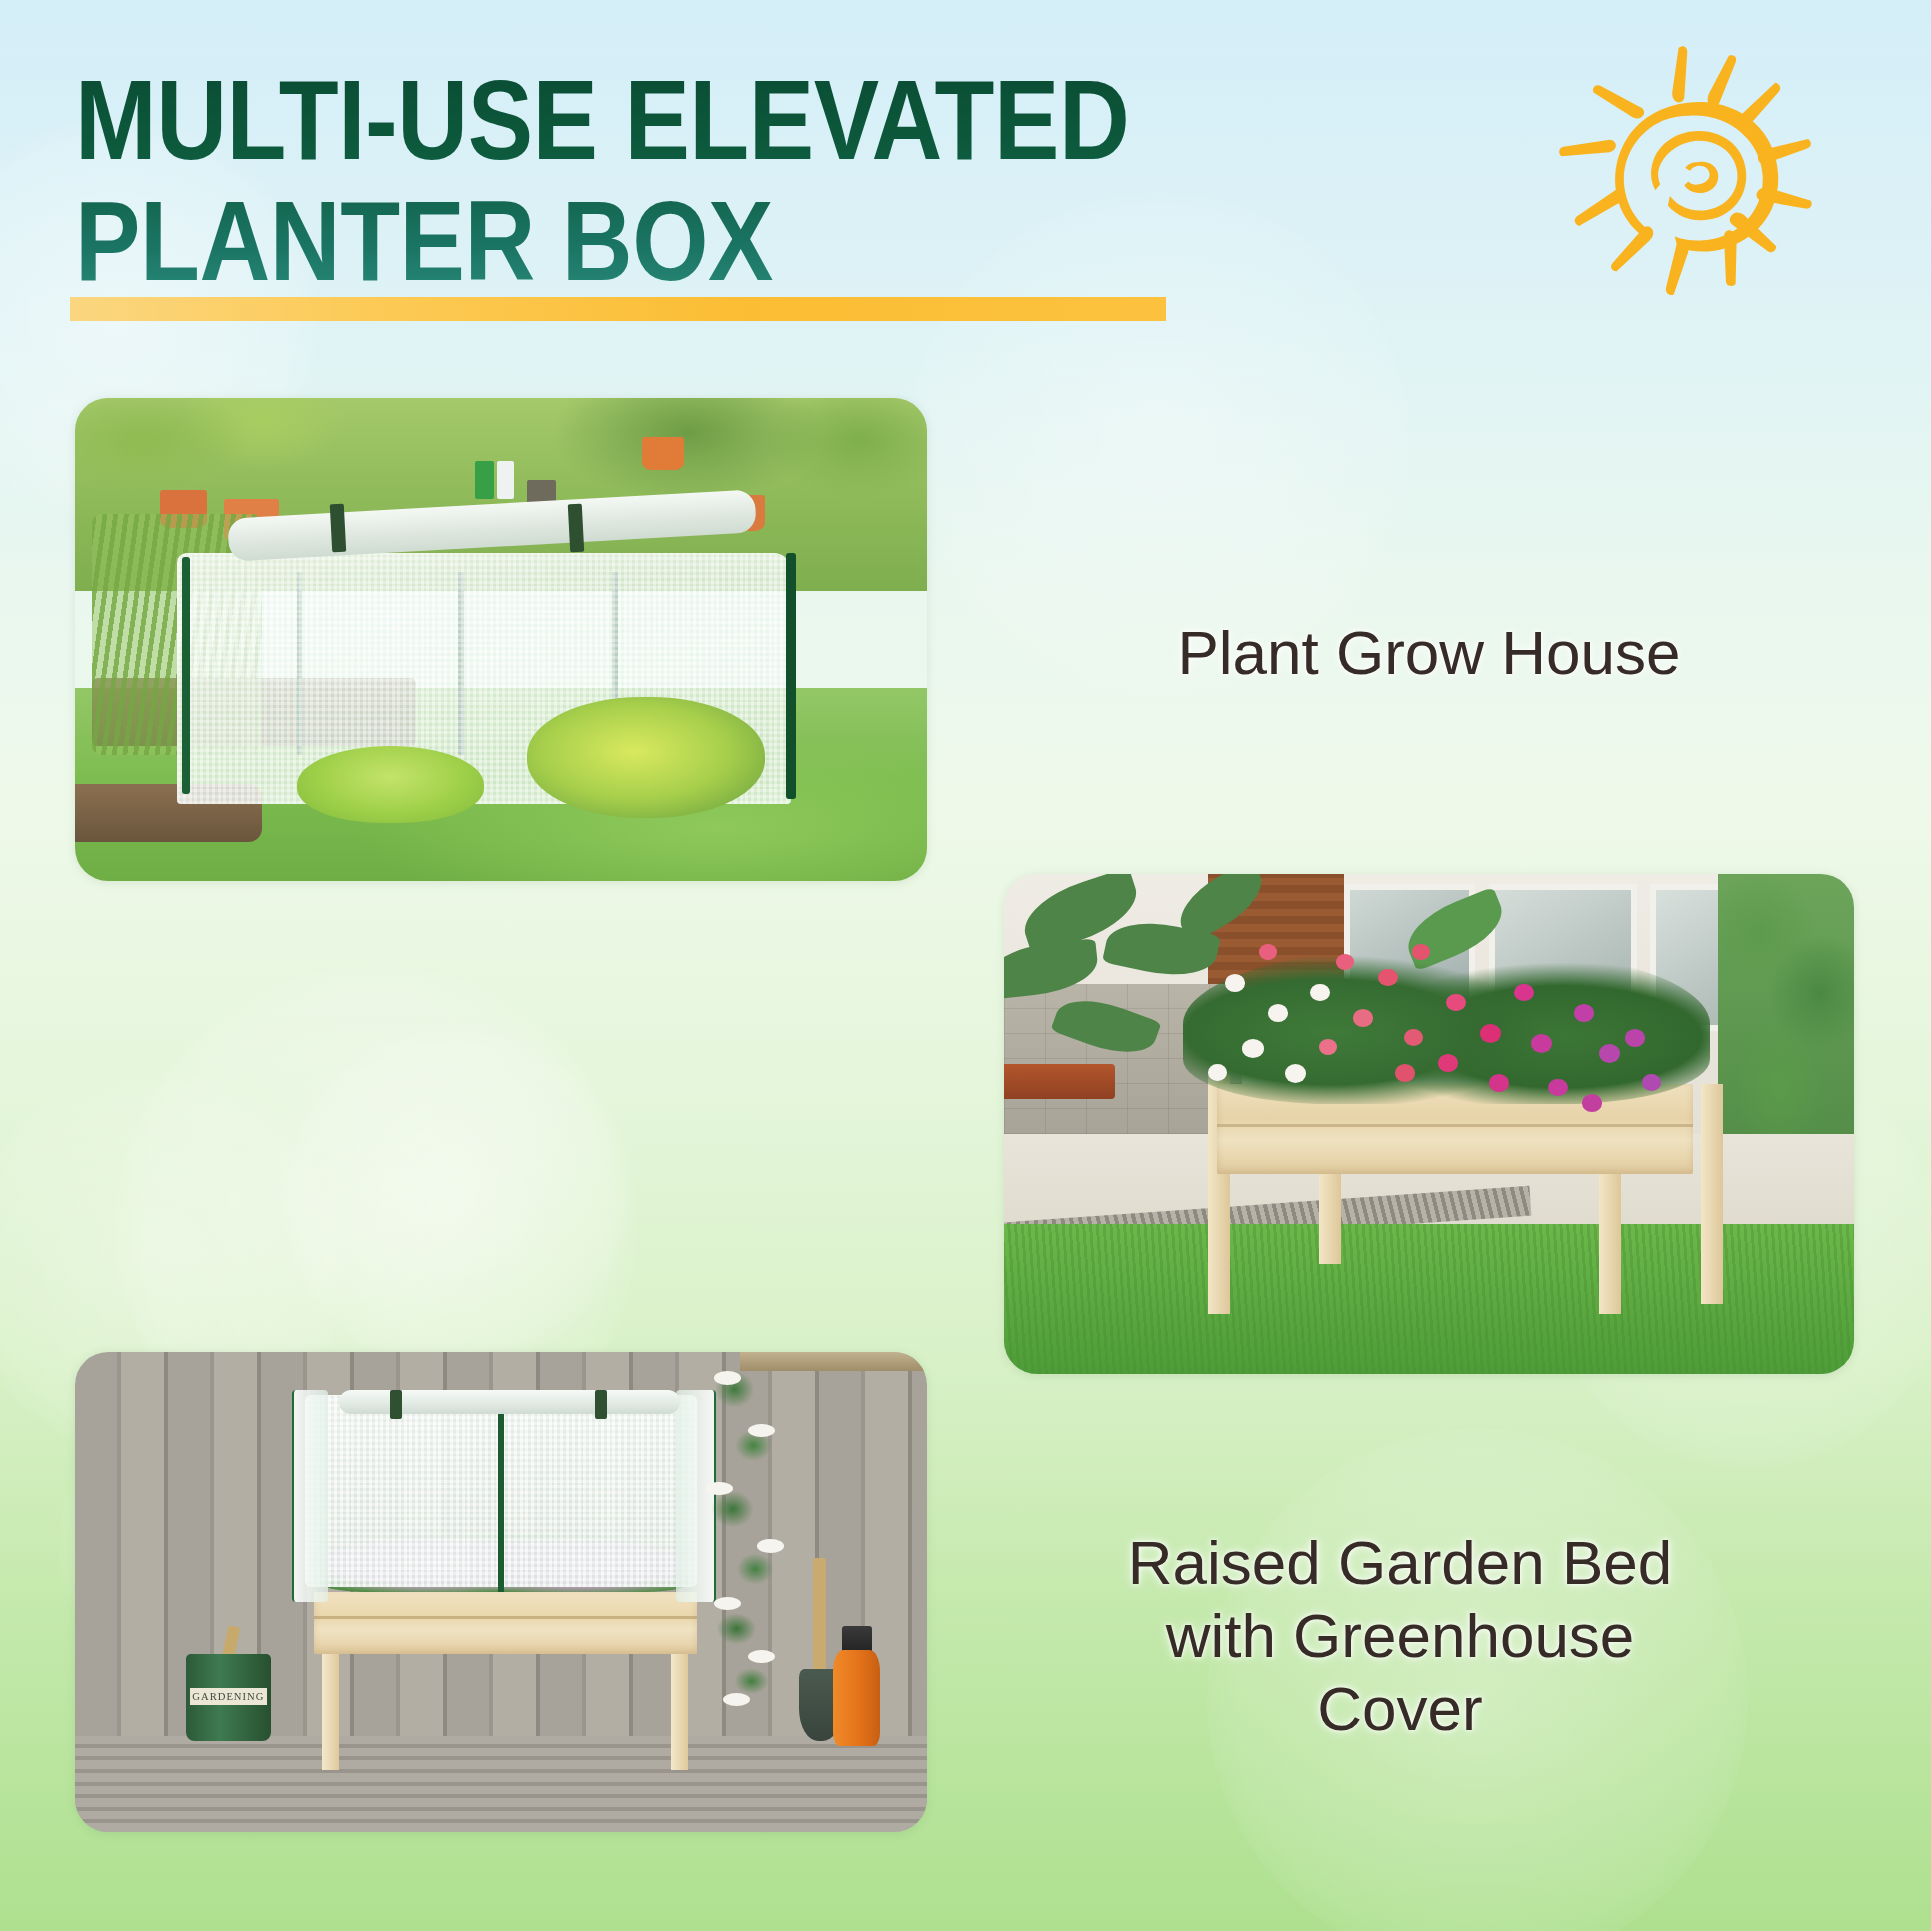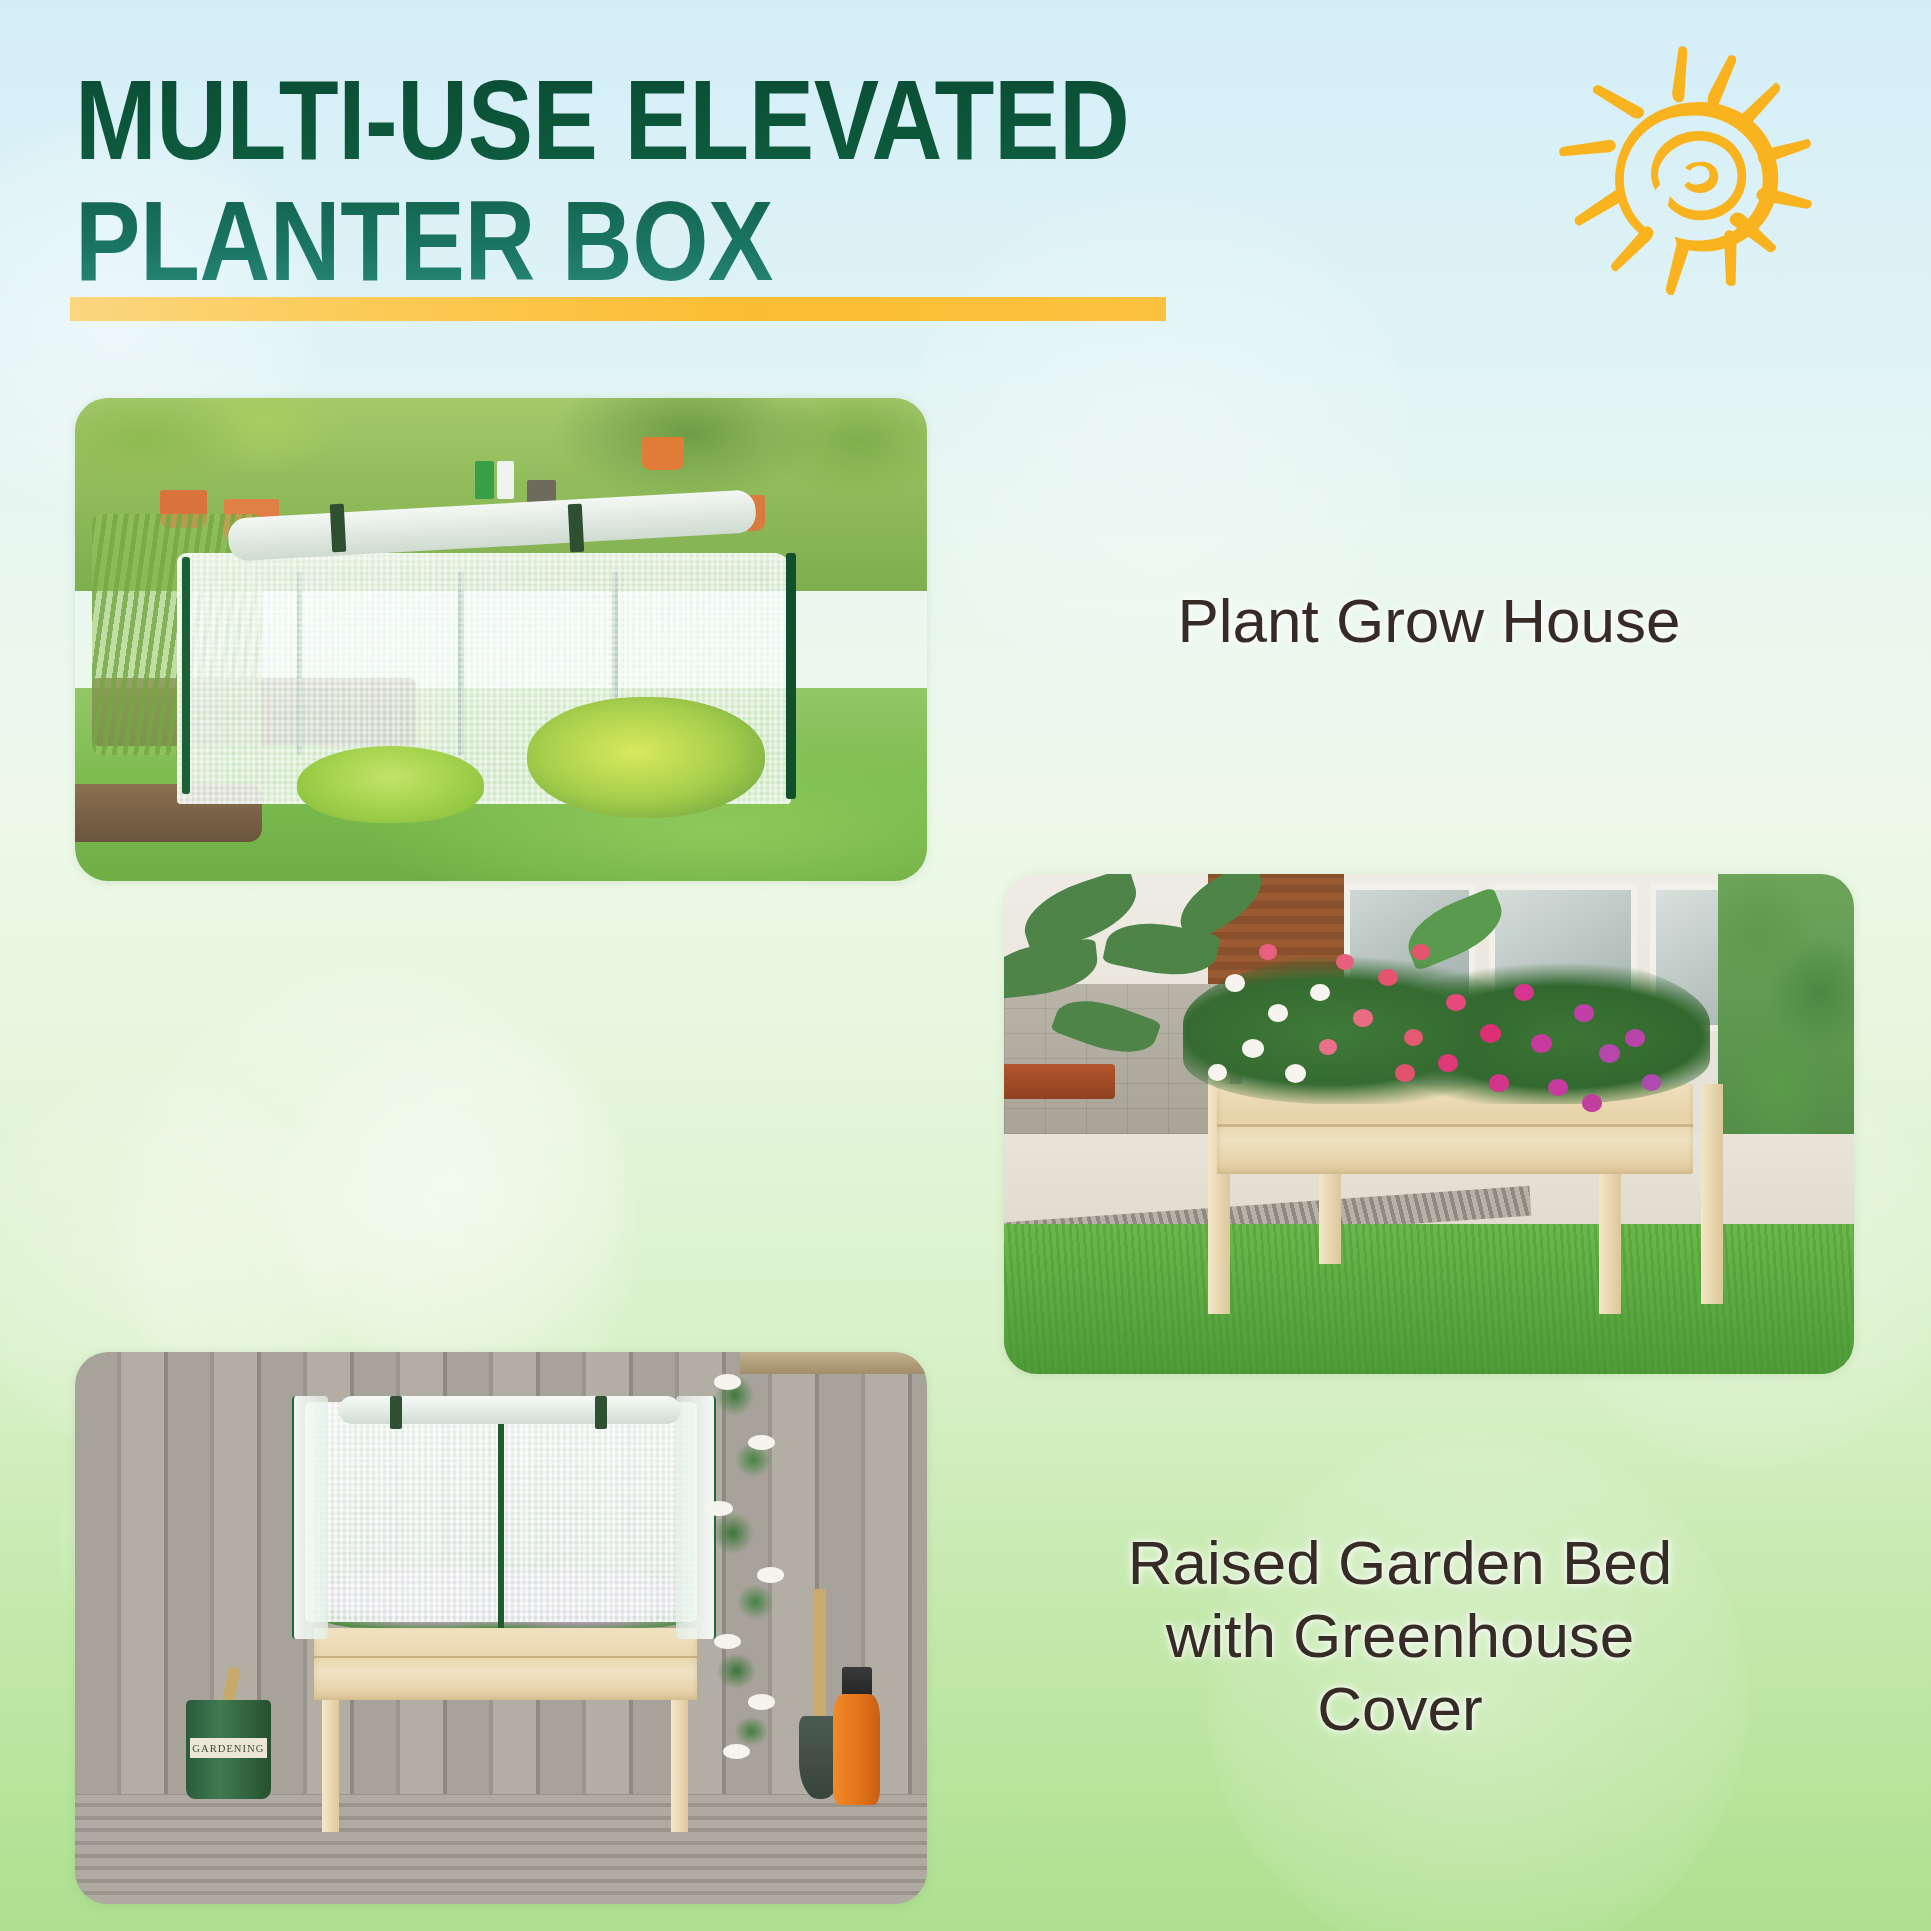--- a/index.html
+++ b/index.html
@@ -76,35 +76,35 @@
     position: absolute;
     border-radius: 33px;
     overflow: hidden;
     box-shadow: 0 1.9px 9.7px rgba(80,110,80,0.13);
   }
   .photo .scene { position: absolute; inset: 0; }
   .ph { position: absolute; }
 
   #photo1 { left: 75px;  top: 398px;  width: 852px; height: 483px; }
   #photo2 { left: 1004px; top: 874px;  width: 850px; height: 500px; }
-  #photo3 { left: 75px;  top: 1352px; width: 852px; height: 552px; }
+  #photo3 { left: 75px;  top: 1352px; width: 852px; height: 480px; }
 
   
   .caption {
     position: absolute;
     color: #362b27;
     font-weight: 400;
     text-align: center;
     line-height: 1.18;
     text-shadow:
        0 0 4.8px rgba(255,255,255,0.95),
        0 0 10.6px rgba(255,255,255,0.85);
     white-space: pre-line;
   }
-  #cap1 { left: 1043px; top: 584px;  width: 772px; font-size: 62px; }
+  #cap1 { left: 1043px; top: 616px;  width: 772px; font-size: 62px; }
   #cap2 { left: 154px;  top: 1072px; width: 695px; font-size: 62px; }
   #cap3 { left: 985px; top: 1526px; width: 830px; font-size: 62px; }
 
   
   .p1-sky      { left:0; top:0; width:100%; height:34%;
                  background: linear-gradient(to bottom,#cfe0b6,#b9d99a 55%,#9ccb7c); }
   .p1-foliage  { left:0; top:0; width:100%; height:40%;
                  background:
                    radial-gradient(ellipse 18% 40% at 8% 22%, #8fbb52 0%, transparent 70%),
                    radial-gradient(ellipse 14% 36% at 22% 12%, #a8cd60 0%, transparent 70%),

